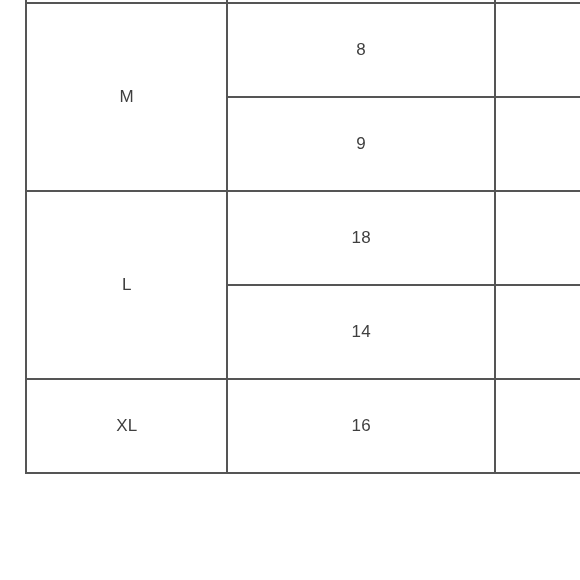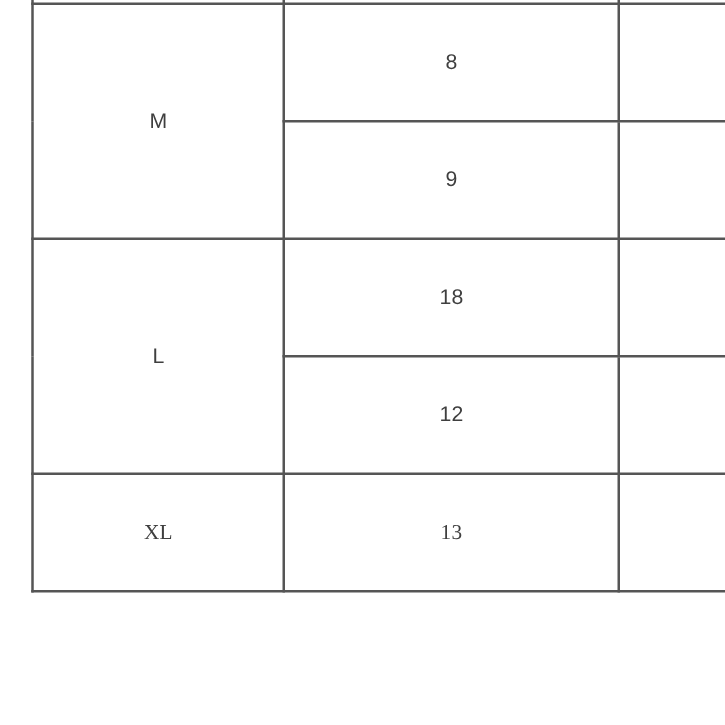--- a/index.html
+++ b/index.html
@@ -64,21 +64,21 @@
   
   .size-cell {
     background: #f4f5ef;
     font-size: 17px;
     color: #3f3f3f;
   }
 
   
   .r-partial td { height: 62px; }
   .r-sub      td { height: 92px; }
-  .r-single   td { height: 92px; font-family: Liberation Serif, serif; }
+  .r-single   td { height: 92px; }
 
   
   .below-space {
     position: absolute;
     left: 0;
     top: 497px;
     width: 580px;
     height: 83px;
     background: #ffffff;
   }
@@ -112,27 +112,27 @@
           <td>9</td>
           <td>38</td>
         </tr>
 
         <tr class="r-sub">
           <td class="size-cell" rowspan="2">L</td>
           <td>18</td>
           <td>40</td>
         </tr>
         <tr class="r-sub">
-          <td>12</td>
+          <td>14</td>
           <td>41</td>
         </tr>
 
         <tr class="r-single">
           <td class="size-cell">XL</td>
-          <td>13</td>
+          <td>16</td>
           <td>43 - 44</td>
         </tr>
 
       </tbody>
     </table>
 
   </div>
 
   <div class="below-space"></div>
 </div>

